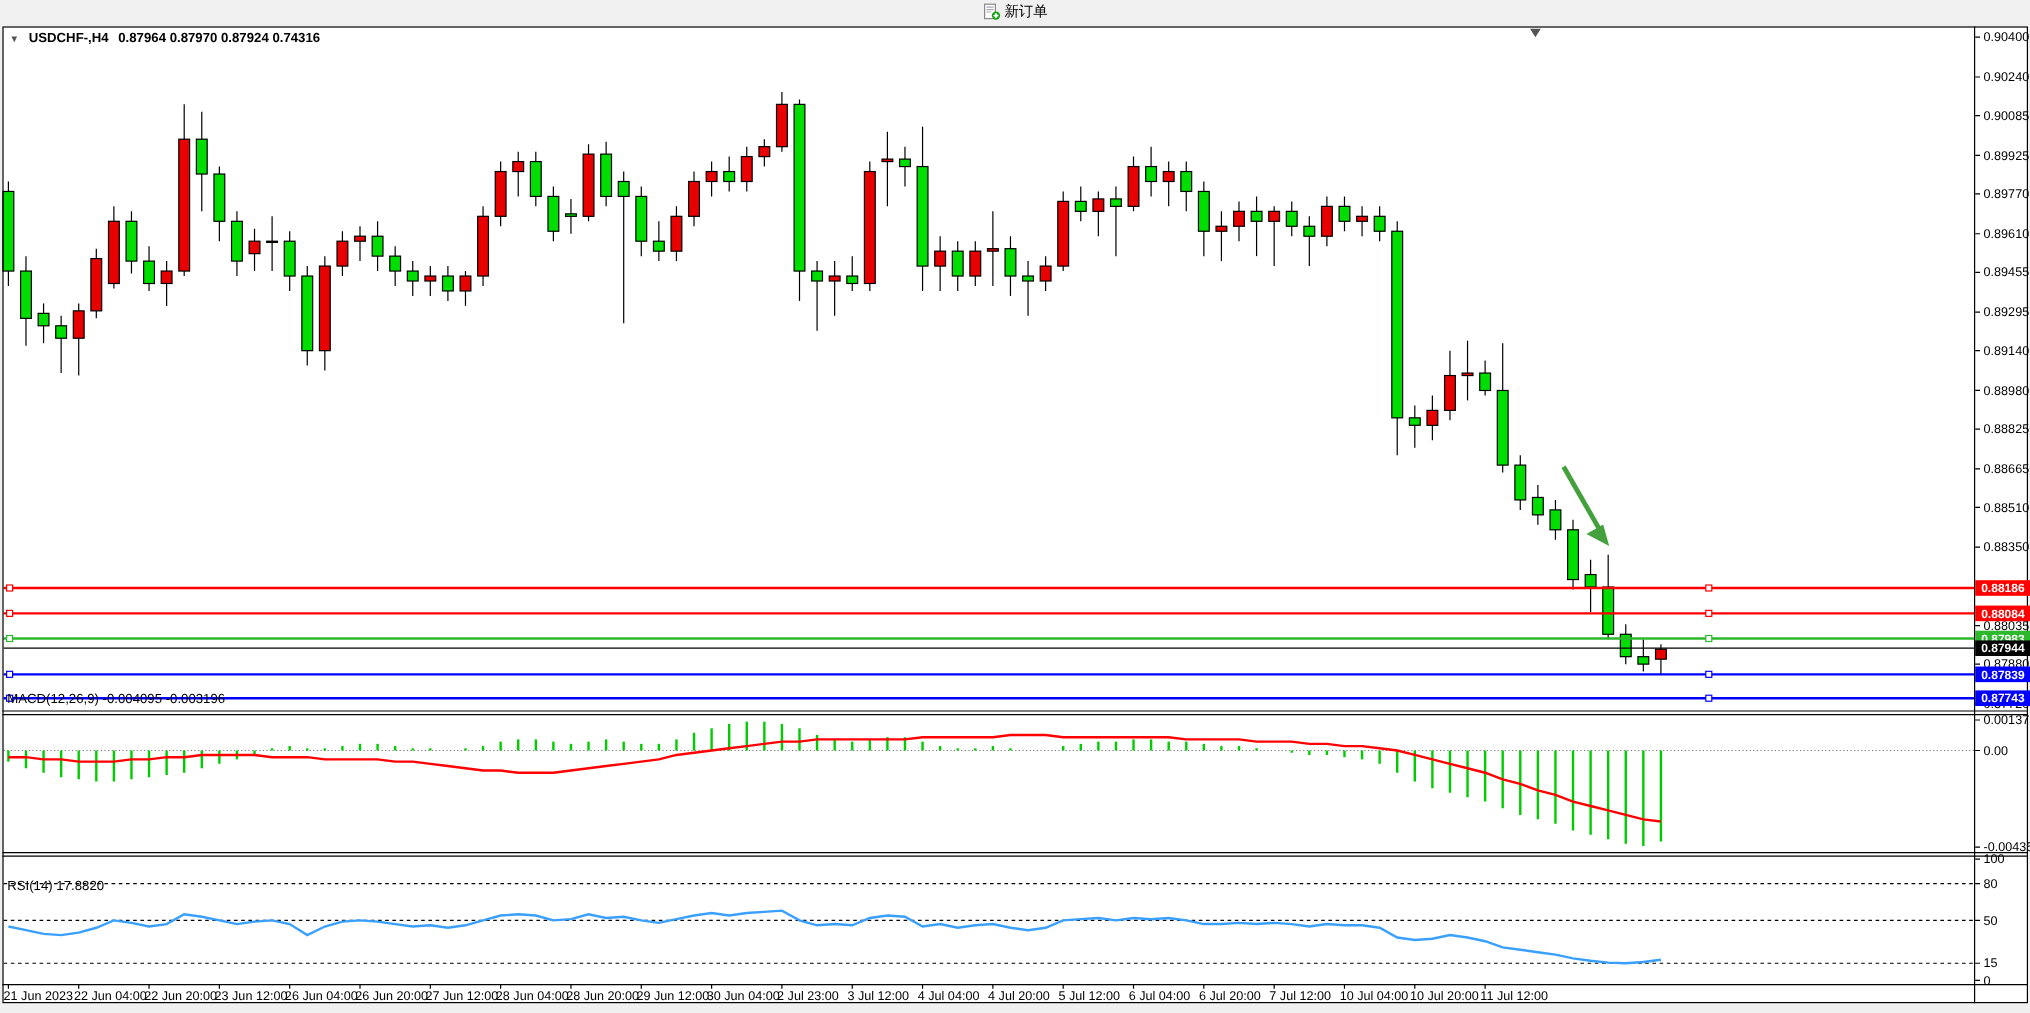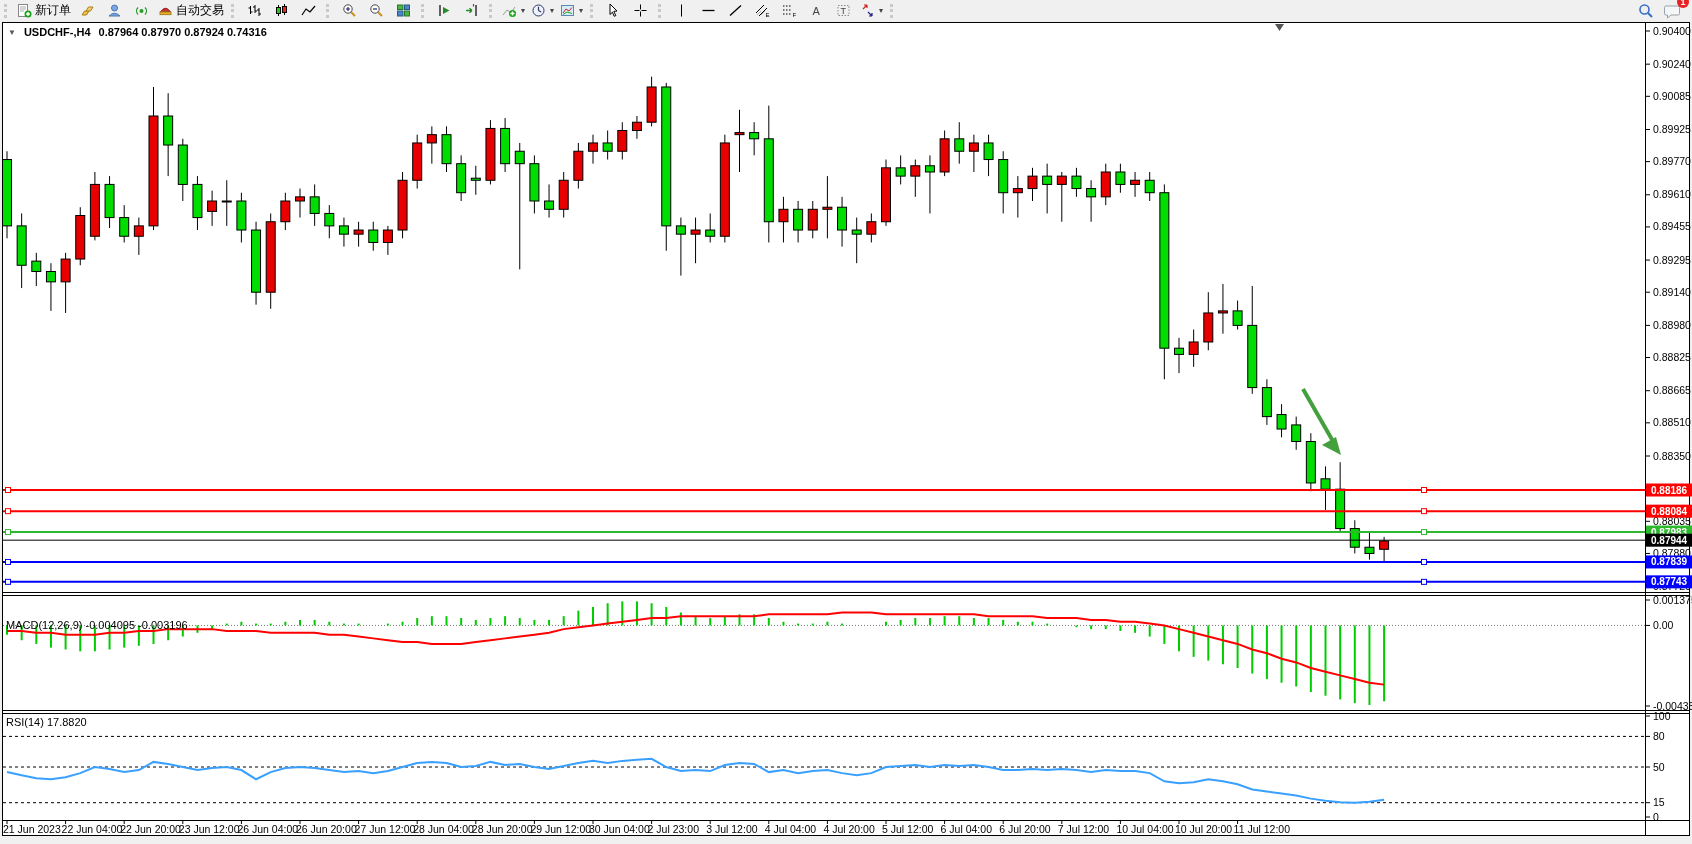--- a/index.html
+++ b/index.html
@@ -1,39 +1,39 @@
 <!DOCTYPE html>
 <html><head>
 <meta charset="utf-8">
 <style>
   html,body{margin:0;padding:0;background:#f0f0f0;width:1692px;height:844px;overflow:hidden;
     font-family:"Liberation Sans",sans-serif;}
   
   #toolbar{position:absolute;left:0;top:0;width:1692px;height:21px;background:#f0f0f0;
-    display:flex;align-items:center;font-size:12px;color:#000;}
+    display:flex;align-items:center;font-size:12px;color:#000;flex-direction:column;}
   .grip{width:5px;height:14px;margin:0 2px 0 4px;border-left:3px dotted #c9c9c9;}
   .tbtn{height:19px;min-width:21px;padding:0 2px;display:flex;align-items:center;justify-content:center;
     gap:3px;cursor:default;border:1px solid transparent;border-radius:2px;}
   .tbtn svg{display:block;}
   .tlabel{font-size:12px;white-space:nowrap;}
   .caret{font-size:8px;color:#444;margin-left:1px;}
   .tfbtn{font-size:11px;color:#222;padding:1px 7px;height:15px;line-height:15px;border:1px solid transparent;border-radius:2px;}
   .tfbtn.active{background:#fdfdfd;border-color:#9db0c4;}
   .tf-right{margin-left:auto;display:flex;align-items:center;margin-right:6px;}
   #chat-wrap{position:relative;}
   #chat-badge{position:absolute;right:-4px;top:-5px;background:#e82222;color:#fff;border-radius:50%;
     width:12px;height:12px;font-size:9px;font-weight:bold;text-align:center;line-height:12px;}
   
   #chart-stage{position:absolute;left:0;top:21px;width:1692px;height:823px;}
   #chart-svg{position:absolute;left:0;top:0;}
   .ovl{position:absolute;color:#000;white-space:nowrap;}
   #chart-title{left:8px;top:5px;font-size:11px;font-weight:bold;display:flex;gap:8px;align-items:center;}
   #chart-title .exp{font-size:8px;color:#555;font-weight:normal;}
-  #macd-title{left:6px;top:598px;font-size:11px;}
-  #rsi-title{left:6px;top:695px;font-size:11px;}
+  #macd-title{left:6px;top:556px;font-size:11px;}
+  #rsi-title{left:6px;top:712px;font-size:11px;}
 </style>
 </head>
 <body>
 
 <div id="toolbar">
   <span class="grip"></span>
 
   <div class="tbtn">
     <span>
       <svg width="15" height="15">

